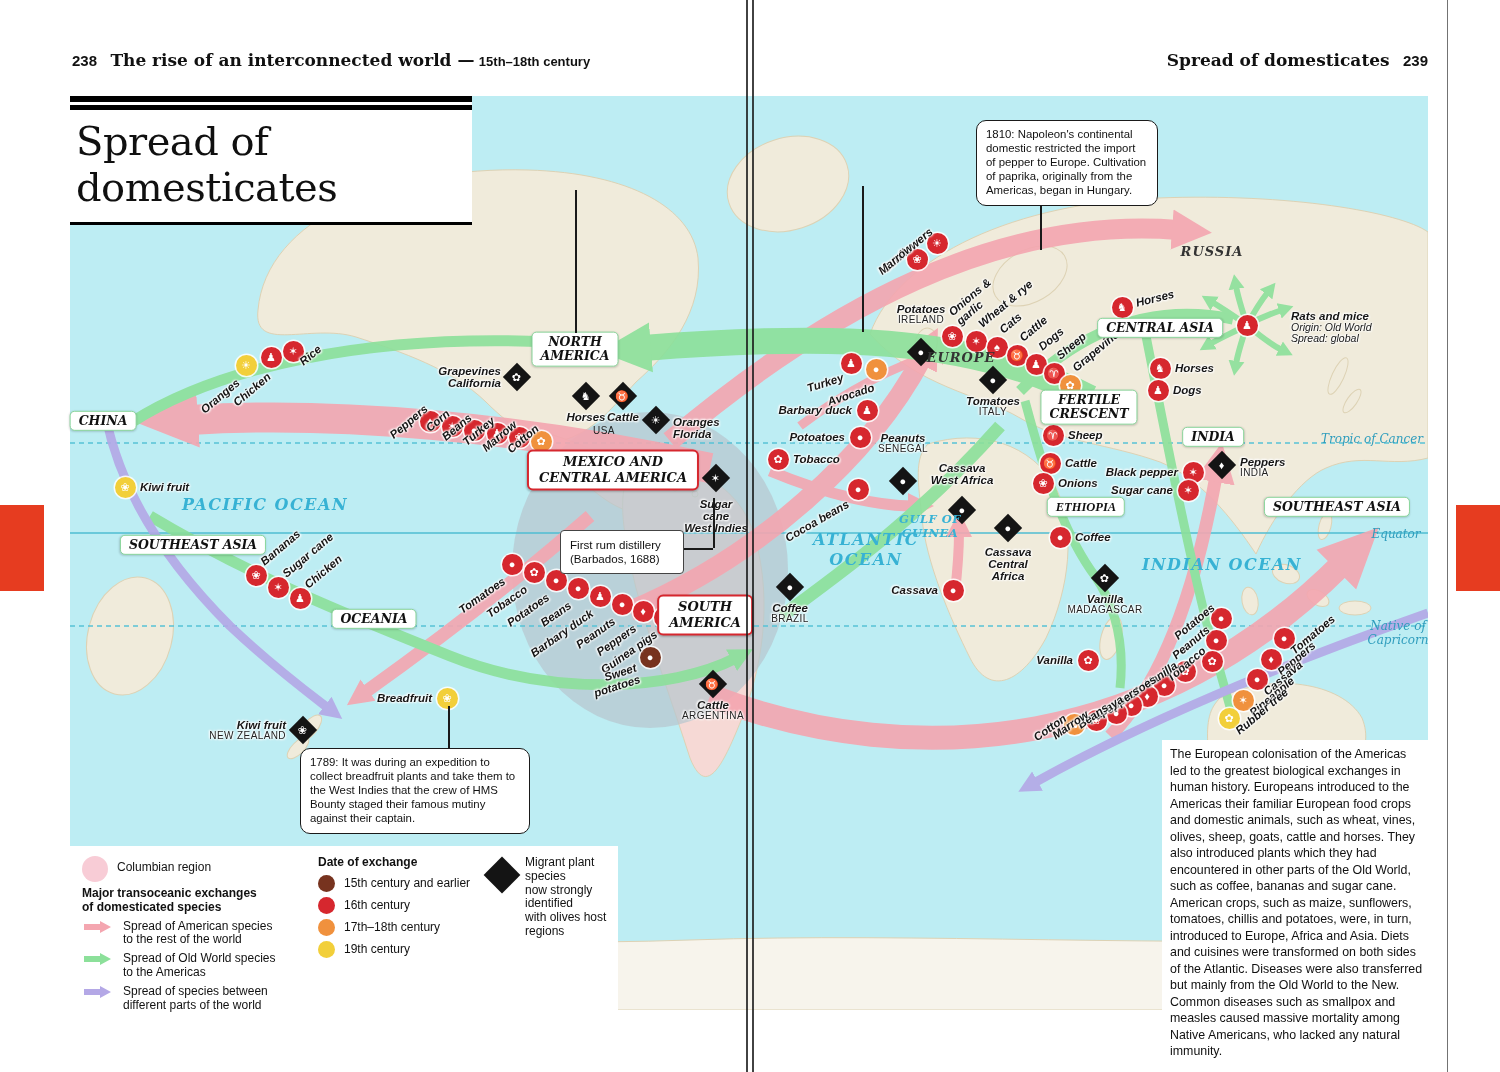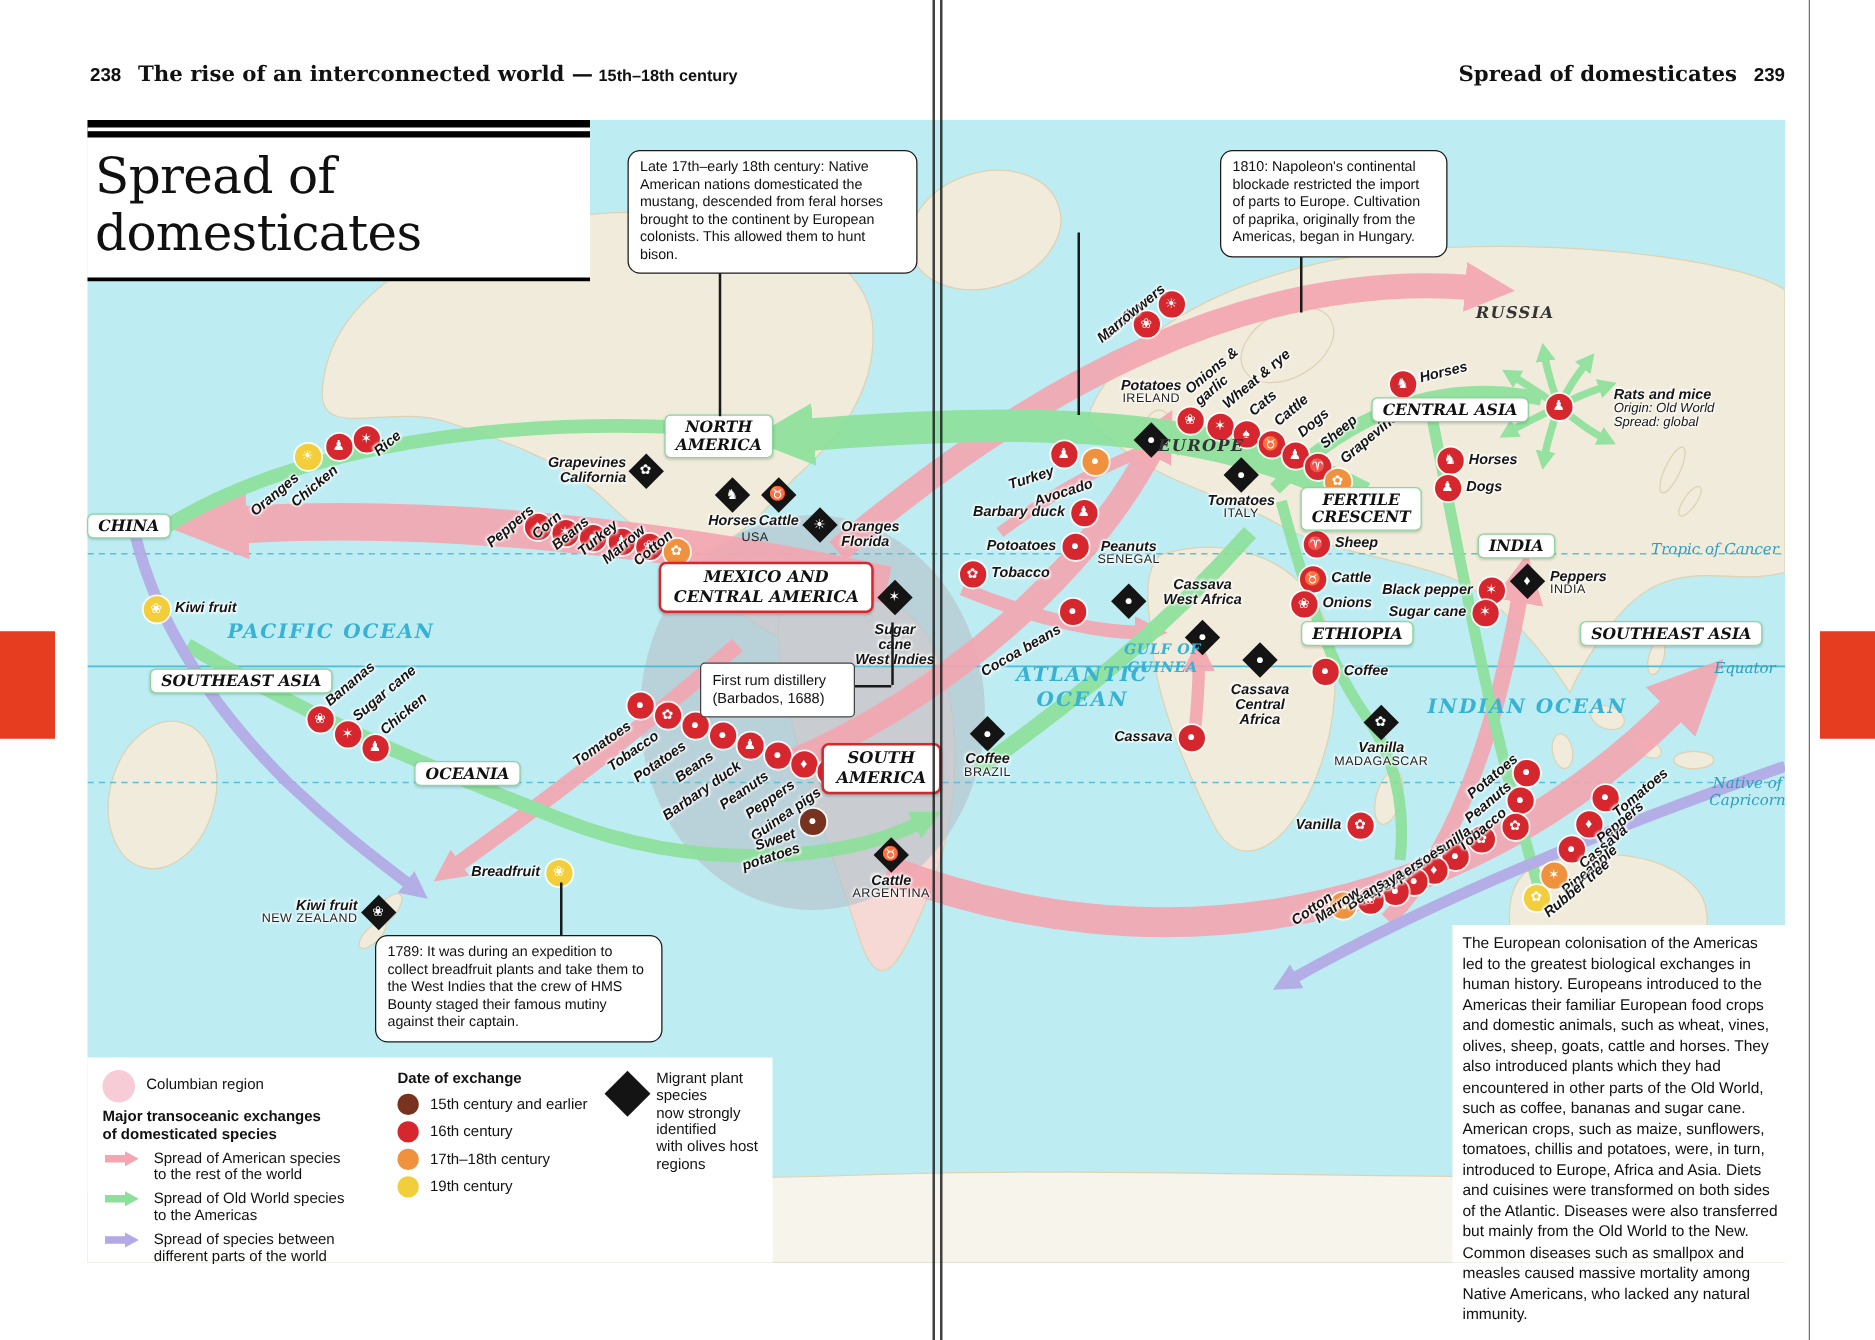--- a/index.html
+++ b/index.html
@@ -584,43 +584,42 @@
     </div>
     <div class="mk-label" style="left: 1237px; top: 732px; transform-origin: 0px 50%; transform: translateY(-50%) rotate(-40deg);">Rubber tree</div>
     <div class="rlab green" style="left: 575px; top: 349px;">NORTH
 AMERICA</div>
     <div class="rlab green" style="left: 103px; top: 421px;">CHINA</div>
     <div class="rlab green" style="left: 193px; top: 545px;">SOUTHEAST ASIA</div>
     <div class="rlab green" style="left: 374px; top: 619px;">OCEANIA</div>
     <div class="rlab green" style="left: 1160px; top: 328px;">CENTRAL ASIA</div>
     <div class="rlab green" style="left: 1089px; top: 407px;">FERTILE
 CRESCENT</div>
-    <div class="rlab green" style="left: 1086px; top: 507px;">ETHIOPIA</div>
+    <div class="rlab green" style="left: 1086px; top: 507px; font-family: Liberation Serif, serif;">ETHIOPIA</div>
     <div class="rlab green" style="left: 1213px; top: 437px;">INDIA</div>
     <div class="rlab green" style="left: 1337px; top: 507px;">SOUTHEAST ASIA</div>
     <div class="rlab red" style="left: 613px; top: 470px;">MEXICO AND
 CENTRAL AMERICA</div>
     <div class="rlab red" style="left: 705px; top: 615px;">SOUTH
 AMERICA</div>
     <div class="rlab plain" style="left: 961px; top: 357px;">EUROPE</div>
     <div class="rlab plain" style="left: 1212px; top: 251px;">RUSSIA</div>
     <div class="rlab ocean" style="left: 265px; top: 505px;">PACIFIC OCEAN</div>
     <div class="rlab ocean" style="left: 866px; top: 550px;">ATLANTIC
 OCEAN</div>
     <div class="rlab ocean-sm" style="left: 930px; top: 527px;">GULF OF
 GUINEA</div>
     <div class="rlab ocean" style="left: 1222px; top: 565px;">INDIAN OCEAN</div>
     <div class="rlab line" style="left: 1372px; top: 440px;">Tropic of Cancer</div>
     <div class="rlab line" style="left: 1396px; top: 535px;">Equator</div>
     <div class="rlab line" style="left: 1398px; top: 634px;">Native of
 Capricorn</div>
     <div class="rlab caps" style="left: 604px; top: 430px;">USA</div>
     <div class="connector" style="left: 575px; top: 190px; width: 1.6px; height: 143px;"></div>
-    <div class="callout" style="left: 502px; top: 120px; width: 212px;">Late 17th–early 18th century: Native American nations domesticated the mustang, descended from feral horses brought to the continent by European colonists. This allowed them to hunt bison.</div>
     <div class="connector" style="left: 862px; top: 186px; width: 1.6px; height: 146px;"></div>
     <div class="connector" style="left: 1040px; top: 186px; width: 1.6px; height: 64px;"></div>
-    <div class="callout" style="left: 976px; top: 120px; width: 162px;">1810: Napoleon's continental blockade restricted the import of parts to Europe. Cultivation of paprika, originally from the Americas, began in Hungary.</div>
+    <div class="callout" style="left: 976px; top: 120px; width: 162px;">1810: Napoleon's continental domestic restricted the import of pepper to Europe. Cultivation of paprika, originally from the Americas, began in Hungary.</div>
     <div class="connector" style="left: 652px; top: 548px; width: 61px; height: 1.6px;"></div>
     <div class="connector" style="left: 713px; top: 498px; width: 1.6px; height: 50px;"></div>
     <div class="callout gray" style="left: 560px; top: 530px; width: 104px;">First rum distillery (Barbados, 1688)</div>
     <div class="connector" style="left: 448px; top: 706px; width: 1.6px; height: 42px;"></div>
     <div class="callout" style="left: 300px; top: 748px; width: 210px;">1789: It was during an expedition to collect breadfruit plants and take them to the West Indies that the crew of HMS Bounty staged their famous mutiny against their captain.</div>
   </div>
 
 </body></html>

